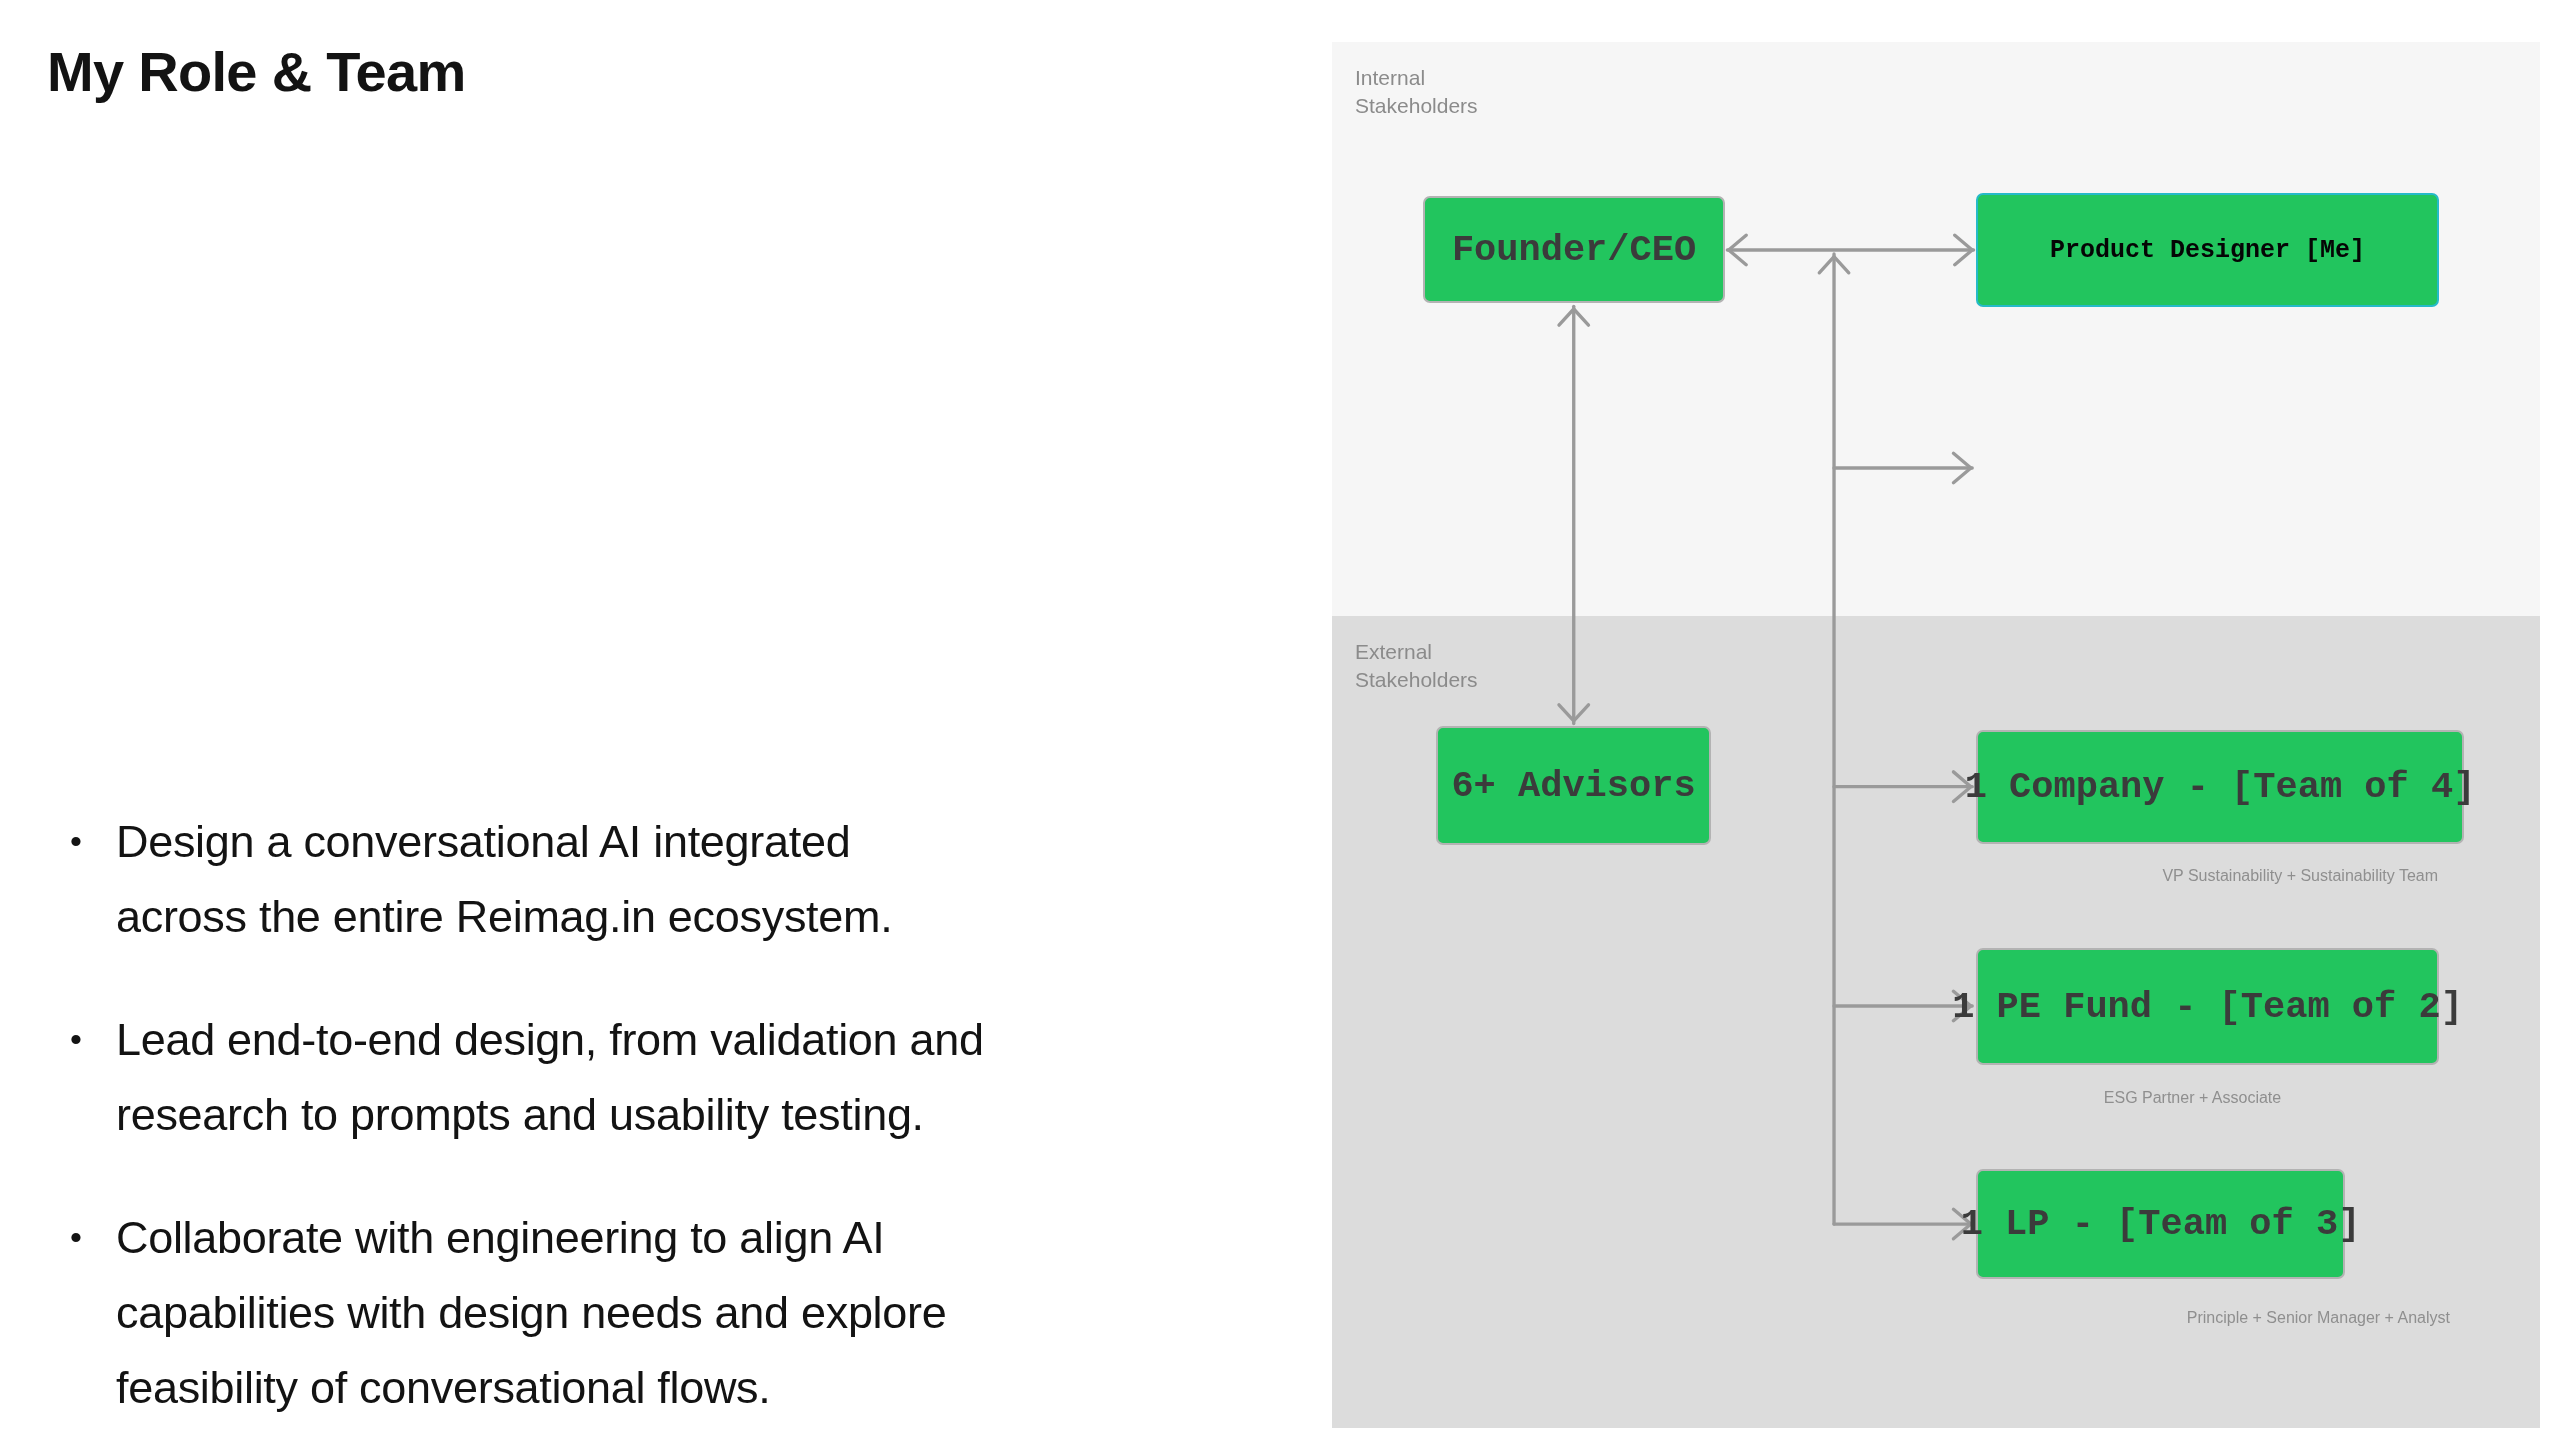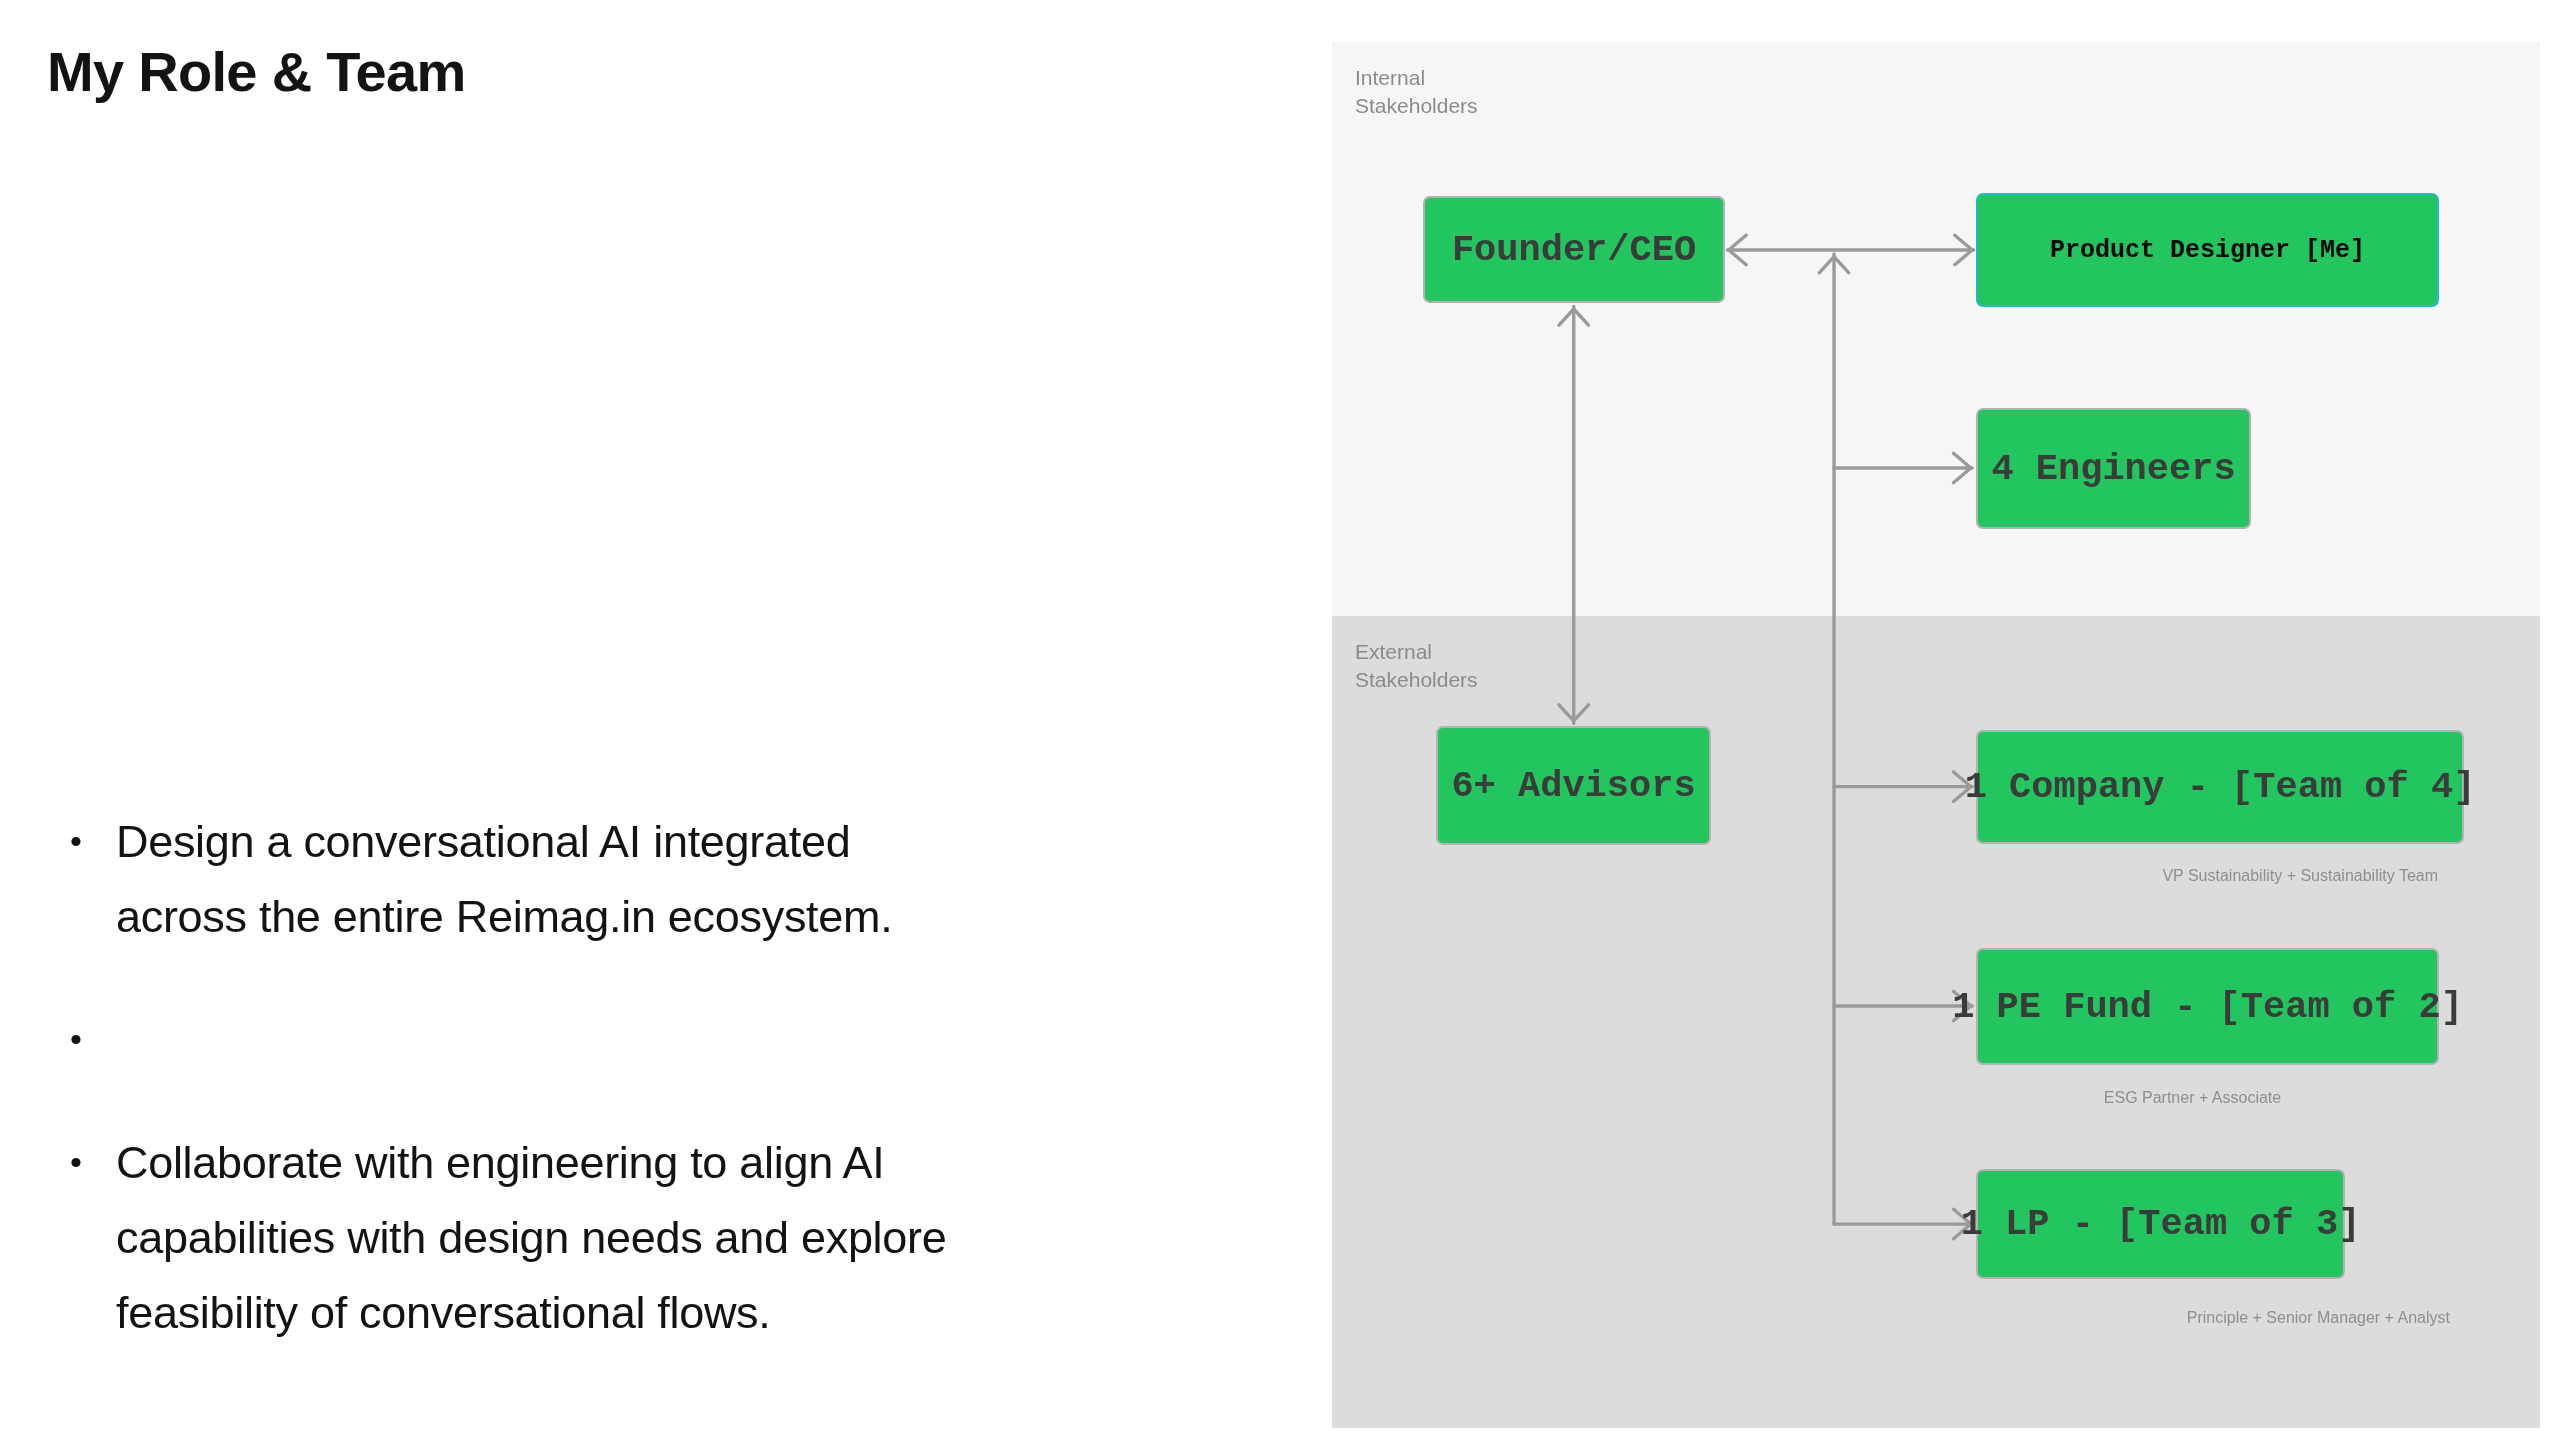--- a/index.html
+++ b/index.html
@@ -64,20 +64,22 @@
   <h1 class="title">My Role &amp; Team</h1>
 
   <ul class="bullets">
     <li class="bullet">
       <span class="dot">•</span>
       <span class="btext">Design a conversational AI integrated
 across the entire Reimag.in ecosystem.</span>
     </li>
     <li class="bullet">
       <span class="dot">•</span>
+      <span class="btext">Lead end-to-end design, from validation and
+research to prompts and usability testing.</span>
     </li>
     <li class="bullet">
       <span class="dot">•</span>
       <span class="btext">Collaborate with engineering to align AI
 capabilities with design needs and explore
 feasibility of conversational flows.</span>
     </li>
   </ul>
 
   <div class="panel">
@@ -126,21 +128,20 @@
       </g>
 
       <g>
         <path d="M748 1762 H954"></path>
         <path d="M926 1740 L952 1762 L926 1784"></path>
       </g>
     </svg>
 
     <div class="node founder">Founder/CEO</div>
     <div class="node pd">Product Designer [Me]</div>
-    <div class="node engineers">4 Engineers</div>
     <div class="node advisors">6+ Advisors</div>
 
     <div class="node company">1 Company - [Team of 4]</div>
     <div class="caption cap-company">VP Sustainability + Sustainability Team</div>
 
     <div class="node pefund">1 PE Fund - [Team of 2]</div>
     <div class="caption cap-pefund">ESG Partner + Associate</div>
 
     <div class="node lp">1 LP - [Team of 3]</div>
     <div class="caption cap-lp">Principle + Senior Manager + Analyst</div>

